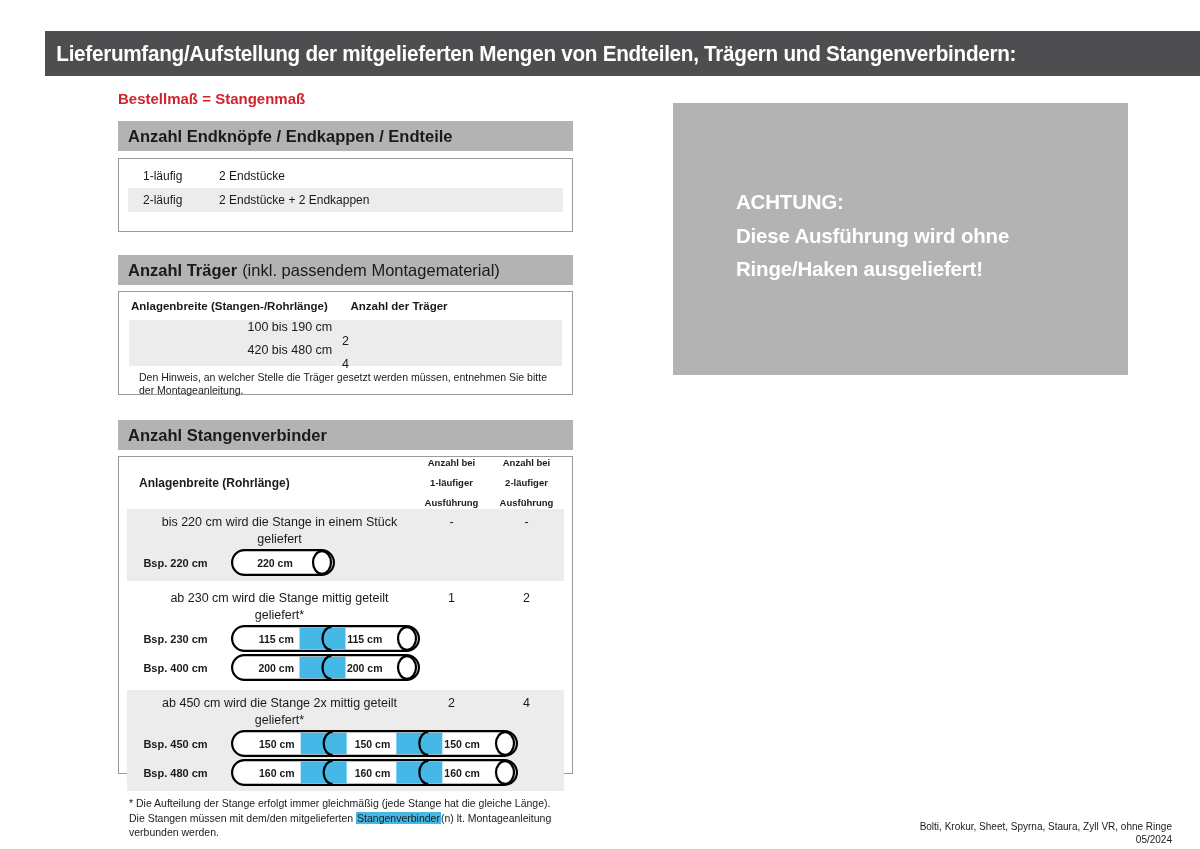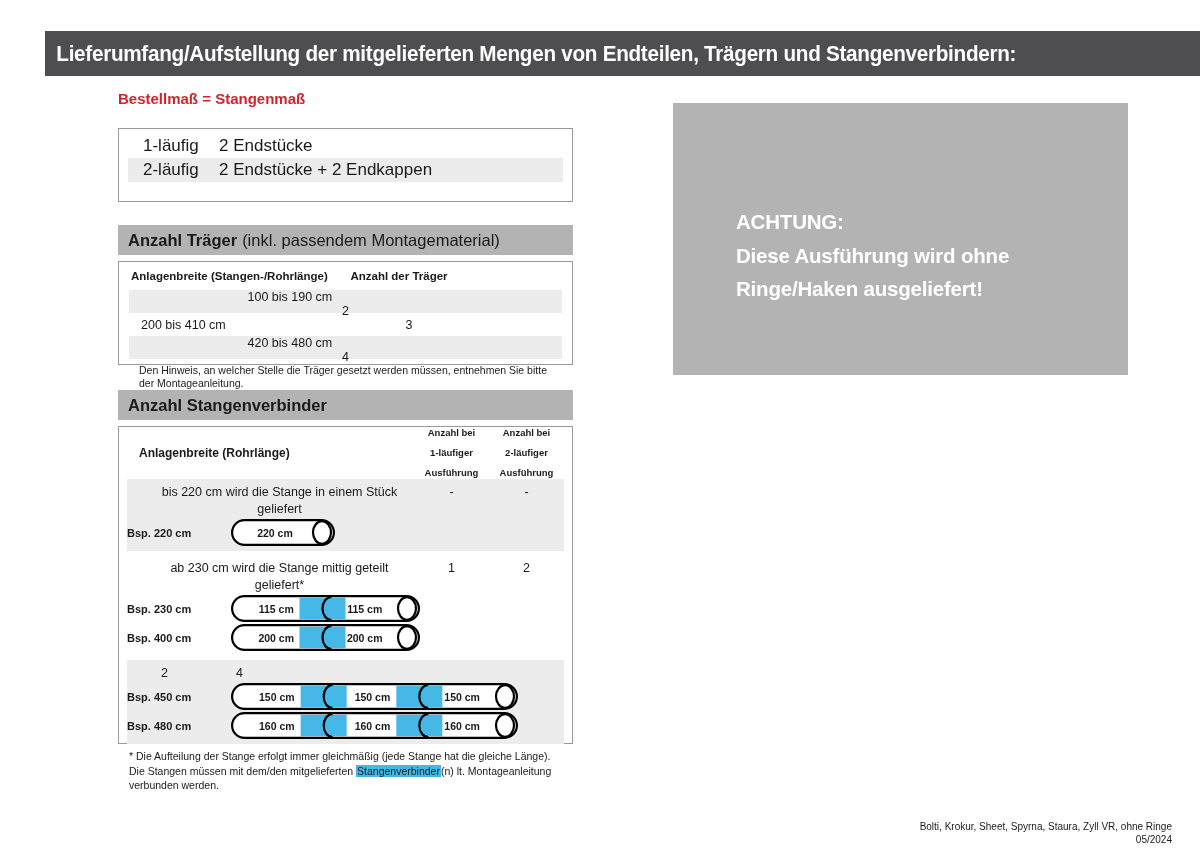--- a/index.html
+++ b/index.html
@@ -22,21 +22,21 @@
 
   .sec-head { height:30px; background:var(--c-gray,#b3b3b3); display:flex; align-items:center;
     padding-left:10px; font-size:16.5px; }
   .sec-head .b { font-weight:bold; }
   .sec-head .n { font-weight:normal; margin-left:5px; }
 
   .tbox { border:1px solid #9a9a9a; background:#fff; }
 
   
   .t1 { margin-top:7px; height:74px; padding-top:5px; }
-  .t1 .row { height:24px; display:flex; align-items:center; margin:0 9px; font-size:17px; }
+  .t1 .row { height:24px; display:flex; align-items:center; margin:0 9px; font-size:12px; }
   .t1 .row.alt { background:var(--c-alt,#ececec); }
   .t1 .lab { width:91px; padding-left:15px; }
 
   
   .gap-s2 { height:23px; } .gap-s3 { height:25px; }
 
   
   .t2 { margin-top:6px; height:104px; }
   .t2-head { height:28px; display:flex; align-items:center; font-size:11.5px; font-weight:bold; }
   .t2-head .c1 { width:230px; padding-left:20px; }
@@ -54,47 +54,50 @@
   .t3-head .cc { width:75px; text-align:center; font-size:9.5px; font-weight:bold;
     line-height:20px; white-space:pre-line; }
   .t3-head { padding-right:8px; }
 
   .band { margin:0 8px 4px 8px; padding:5px 0 4px 0; }
   .band.gray { background:var(--c-alt,#ececec); }
   .desc-row { display:flex; align-items:flex-start; }
   .desc-row .desc { flex:1; padding-left:18px; font-size:12.5px; line-height:17px;text-align:center; }
   .desc-row .cnt { width:75px; text-align:center; font-size:12.5px; line-height:17px; }
   .rod-row { display:flex; align-items:center; height:29px; }
-  .rod-label { width:104px; padding-right:7px; text-align:left; font-weight:bold; font-size:11px; }
+  .rod-label { width:104px; padding-right:7px; text-align:center; font-weight:bold; font-size:11px; }
   .rod-holder { display:flex; align-items:center; }
 
   .footnote { margin:5px 10px 0 10px; font-size:10.5px; line-height:14.5px; }
   .footnote .hl { background:var(--c-blue,#45b8e8); padding:0 1px; }
 
   
   .notice { position:absolute; left:673px; top:103px; width:455px; height:272px;
     background:var(--c-gray,#b3b3b3); }
-  .notice .txt { position:absolute; left:63px; top:102px; color:#fff; font-weight:bold;
+  .notice .txt { position:absolute; left:63px; top:82px; color:#fff; font-weight:bold;
     font-size:20.5px; line-height:33.5px; white-space:pre-line; letter-spacing:-0.2px; }
 
   
   .footer { position:absolute; right:28px; bottom:3px; text-align:right;
     font-size:10px; line-height:13px; }
 </style>
 </head>
 <body>
 
 <div class="topbar">
   <span>Lieferumfang/Aufstellung der mitgelieferten Mengen von Endteilen, Trägern und Stangenverbindern:</span>
 </div>
 
 <div class="subtitle">Bestellmaß = Stangenmaß</div>
 
 <div class="col-left">
 
+  <div class="sec-head">
+    <span class="b">Anzahl Endknöpfe / Endkappen / Endteile</span>
+  </div>
   <div class="tbox t1">
     <div class="row">
       <div class="lab">1-läufig</div>
       <div>2 Endstücke</div>
     </div>
     <div class="row alt">
       <div class="lab">2-läufig</div>
       <div>2 Endstücke + 2 Endkappen</div>
     </div>
   </div>
@@ -105,24 +108,20 @@
     <span class="n">(inkl. passendem Montagematerial)</span>
   </div>
   <div class="tbox t2">
     <div class="t2-head">
       <div class="c1">Anlagenbreite (Stangen-/Rohrlänge)</div>
       <div class="c2">Anzahl der Träger</div>
     </div>
     <div class="row alt">
       <div class="c1">100 bis 190 cm</div>
       <div class="c2">2</div>
-    </div>
-    <div class="row">
-      <div class="c1">200 bis 410 cm</div>
-      <div class="c2">3</div>
     </div>
     <div class="row alt">
       <div class="c1">420 bis 480 cm</div>
       <div class="c2">4</div>
     </div>
     <div class="t2-note">Den Hinweis, an welcher Stelle die Träger gesetzt werden müssen, entnehmen Sie bitte der Montageanleitung.</div>
   </div>
 
   <div class="gap-s3"></div>
   <div class="sec-head">
@@ -189,20 +188,21 @@
               <ellipse cx="176" cy="13.5" rx="9" ry="11.3" fill="#fff" stroke="#000" stroke-width="2.2"></ellipse>
               <text x="45.25" y="17.5" text-anchor="middle" font-size="10.5" font-weight="bold" font-family="&quot;Liberation Sans&quot;, sans-serif" fill="#1a1a1a">200 cm</text>
               <text x="133.75" y="17.5" text-anchor="middle" font-size="10.5" font-weight="bold" font-family="&quot;Liberation Sans&quot;, sans-serif" fill="#1a1a1a">200 cm</text>
             </svg>
           </div>
       </div>
     </div>
 
     <div class="band gray">
       <div class="desc-row">
+        <div class="desc">ab 450 cm wird die Stange 2x mittig geteilt geliefert*</div>
         <div class="cnt">2</div>
         <div class="cnt">4</div>
       </div>
       <div class="rod-row">
         <div class="rod-label">Bsp. 450 cm</div>
         <div class="rod-holder">
             <svg width="287" height="27">
               <rect x="1.1" y="1.1" width="284.8" height="24.8" rx="12.4" ry="12.4" fill="#fff"></rect>
               <rect x="69.66666666666667" y="2.8000000000000003" width="46" height="21.400000000000002" fill="#45b8e8"></rect>
               <rect x="165.33333333333334" y="2.8000000000000003" width="46" height="21.400000000000002" fill="#45b8e8"></rect>

